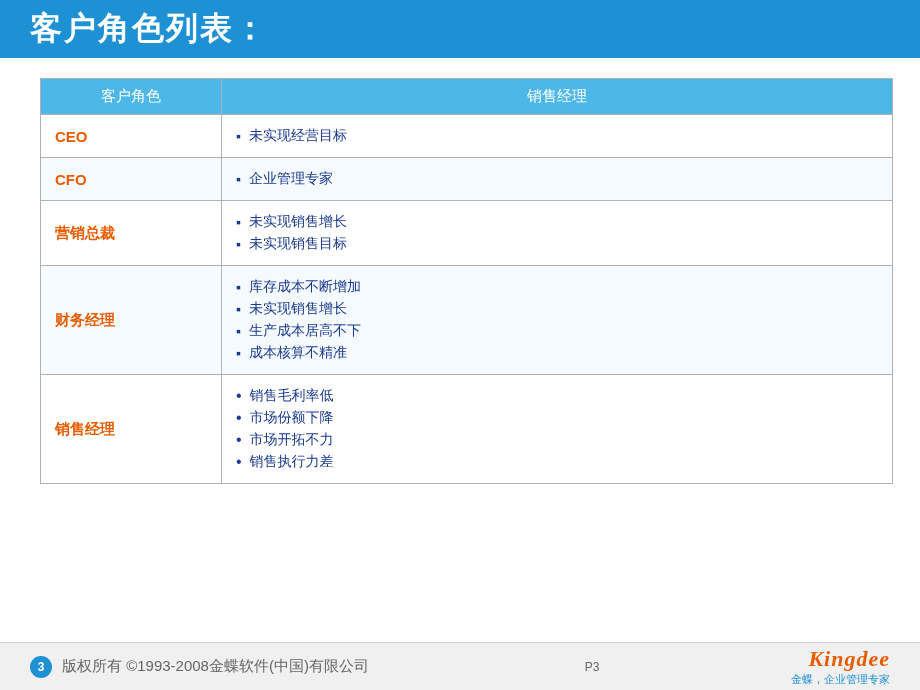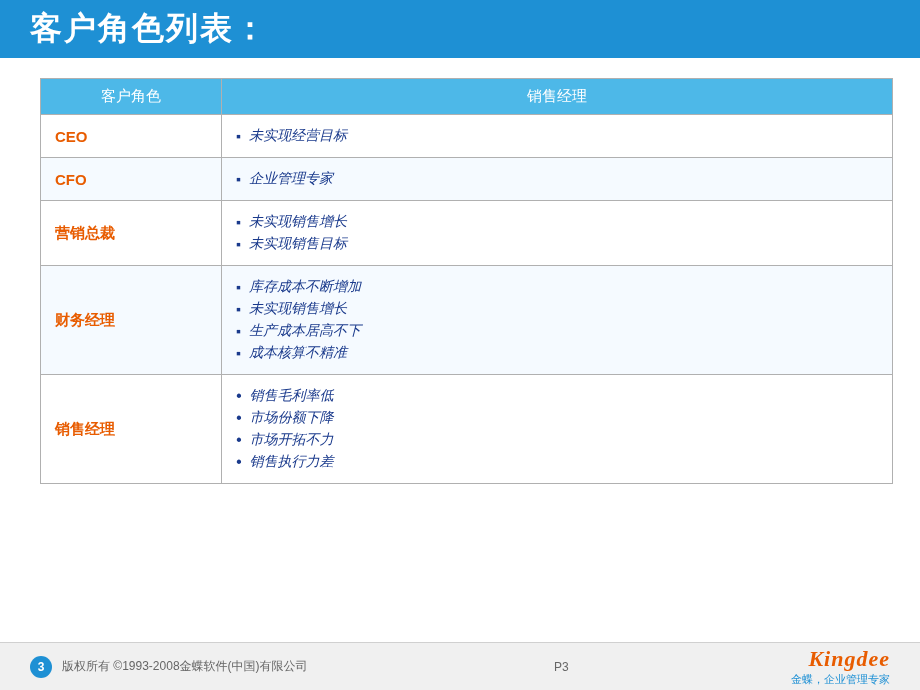--- a/index.html
+++ b/index.html
@@ -73,21 +73,20 @@
     .concerns-cell ul {
       list-style: none;
       padding: 0;
     }
 
     .concerns-cell ul li {
       padding: 2px 0;
       display: flex;
       align-items: center;
       gap: 8px;
-      font-style: italic;
     }
 
     .bullet-filled::before {
       content: "▪";
       color: #1a3a8c;
       font-size: 14px;
     }
 
     .bullet-dot::before {
       content: "•";
@@ -131,21 +130,21 @@
       color: white;
       border-radius: 50%;
       display: flex;
       align-items: center;
       justify-content: center;
       font-size: 12px;
       font-weight: bold;
     }
 
     .footer-copyright {
-      font-size: 12px;
+      font-size: 15px;
       color: #666;
     }
 
     .footer-center {
       font-size: 12px;
       color: #666;
       padding-left: 24px;
     }
 
     .footer-brand {

